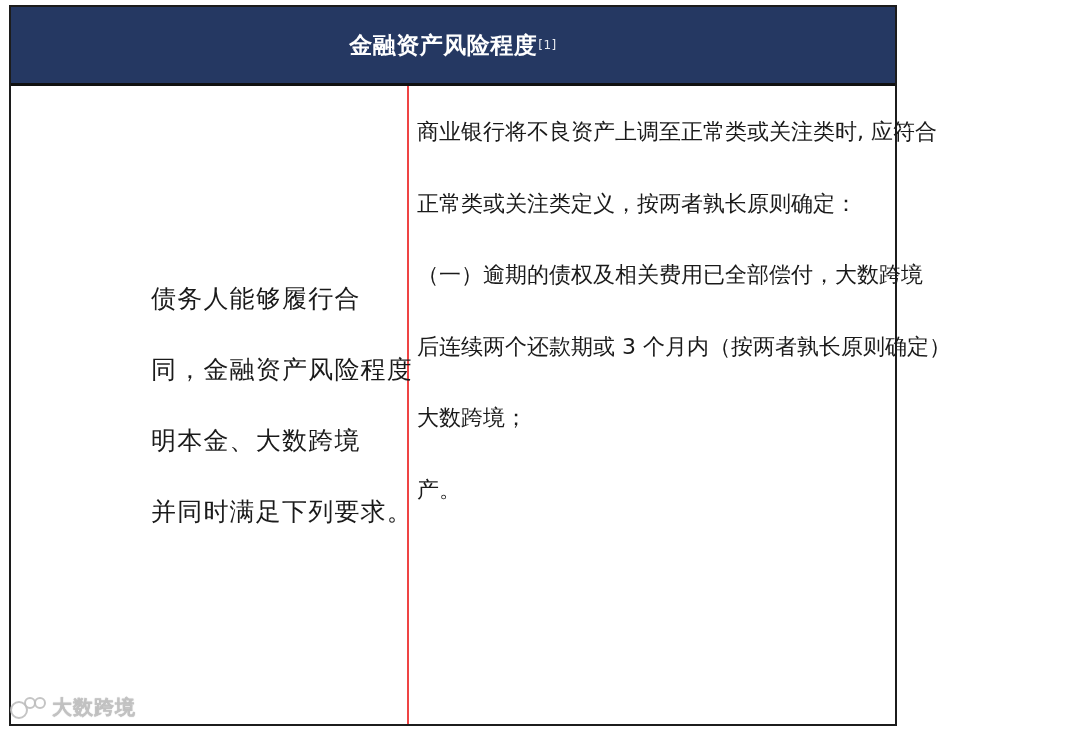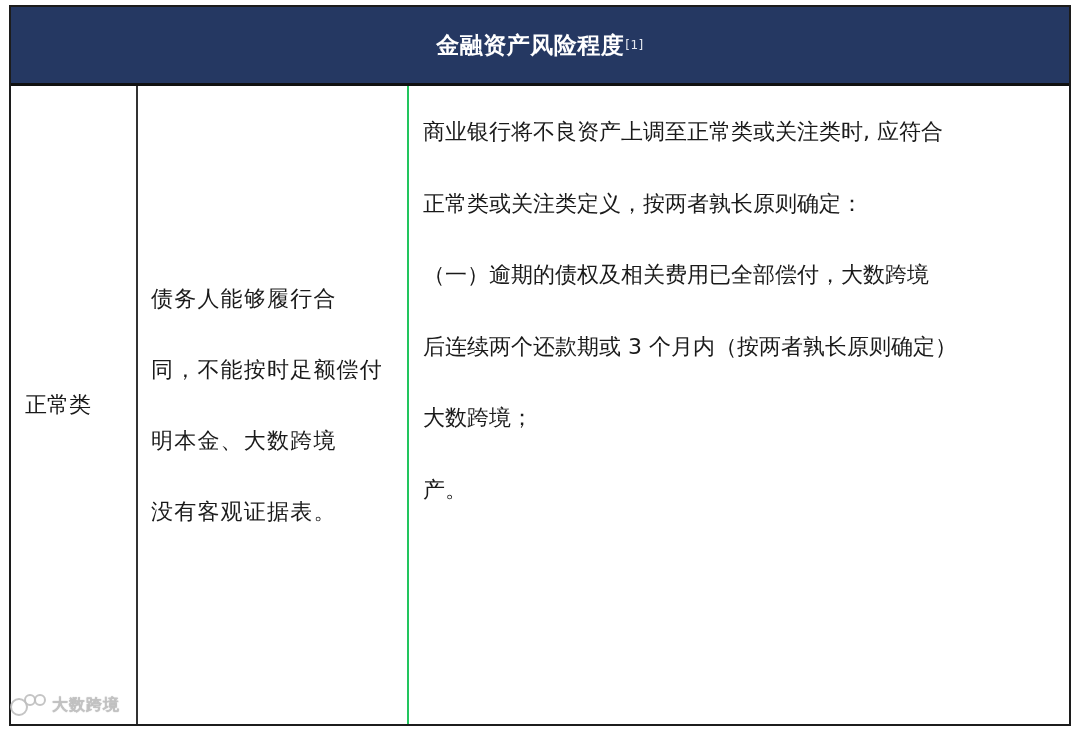--- a/index.html
+++ b/index.html
@@ -12,21 +12,21 @@
       height: 730px;
       position: relative;
       overflow: hidden;
       font-family: "DejaVu Sans", "Liberation Sans", sans-serif;
       color: #1a1a1a;
     }
     .table-wrap {
       position: absolute;
       left: 9px;
       top: 5px;
-      width: 1062px;
+      width: 888px;
       height: 721px;
       box-sizing: border-box;
       border: 2px solid #1c1c1c;
     }
     .header {
       position: absolute;
       left: 0;
       top: 0;
       right: 0;
       height: 79px;
@@ -67,51 +67,51 @@
       border-right: 2px solid #333;
       display: flex;
       align-items: center;
       justify-content: flex-start;
       padding-left: 14px;
       font-size: 22px;
     }
     .col-definition {
       left: 127px;
       width: 271px;
-      border-right: 2px solid #22c55e;
+      border-right: 2px solid #ef4444;
       display: flex;
       flex-direction: column;
       justify-content: center;
       padding-left: 13px;
       padding-right: 8px;
-      font-size: 22px;
+      font-size: 25px;
     }
     .col-definition .line {
       height: 71px;
       line-height: 71px;
       white-space: nowrap;
       letter-spacing: 1.2px;
     }
     .col-requirement {
       left: 398px;
       right: 0;
-      padding-left: 14px;
+      padding-left: 8px;
       padding-top: 10px;
       font-size: 22px;
     }
     .col-requirement .line {
       height: 71.5px;
       line-height: 71.5px;
       white-space: nowrap;
     }
     .watermark {
       position: absolute;
       left: 10px;
       top: 694px;
-      font-size: 16px;
+      font-size: 20px;
       color: rgba(200, 200, 200, 0.85);
       font-weight: bold;
       letter-spacing: 1px;
       text-shadow: 0 0 1px #999;
       display: flex;
       align-items: center;
       gap: 6px;
     }
     .watermark .logo {
       width: 36px;
@@ -127,29 +127,26 @@
 </head>
 <body>
 
 <div class="table-wrap">
   <div class="header">
     <span>金融资产风险程度</span>
       <sup>[1]</sup>
   </div>
 
   <div class="body-row">
-    <div class="col col-category">
-      <span>正常类</span>
-    </div>
 
     <div class="col col-definition">
       <div class="line">债务人能够履行合</div>
-      <div class="line">同，不能按时足额偿付</div>
+      <div class="line">同，金融资产风险程度</div>
       <div class="line">明本金、大数跨境</div>
-      <div class="line">没有客观证据表。</div>
+      <div class="line">并同时满足下列要求。</div>
     </div>
 
     <div class="col col-requirement">
       <div class="line">商业银行将不良资产上调至正常类或关注类时, 应符合</div>
       <div class="line">正常类或关注类定义，按两者孰长原则确定：</div>
       <div class="line">（一）逾期的债权及相关费用已全部偿付，大数跨境</div>
       <div class="line">后连续两个还款期或 3 个月内（按两者孰长原则确定）</div>
       <div class="line">大数跨境；</div>
       <div class="line">产。</div>
     </div>

